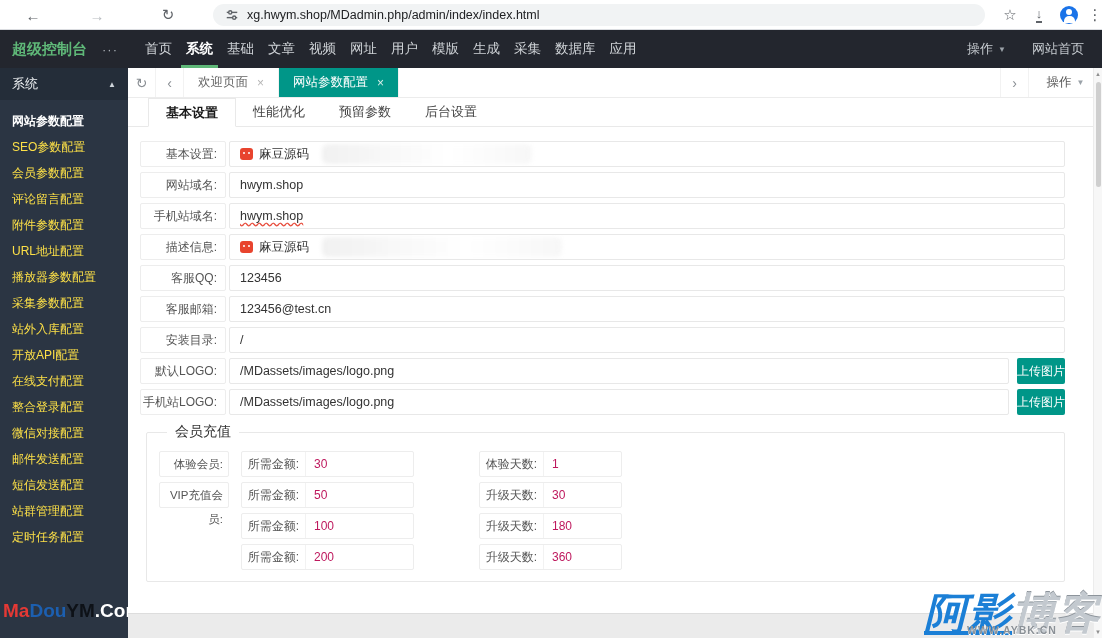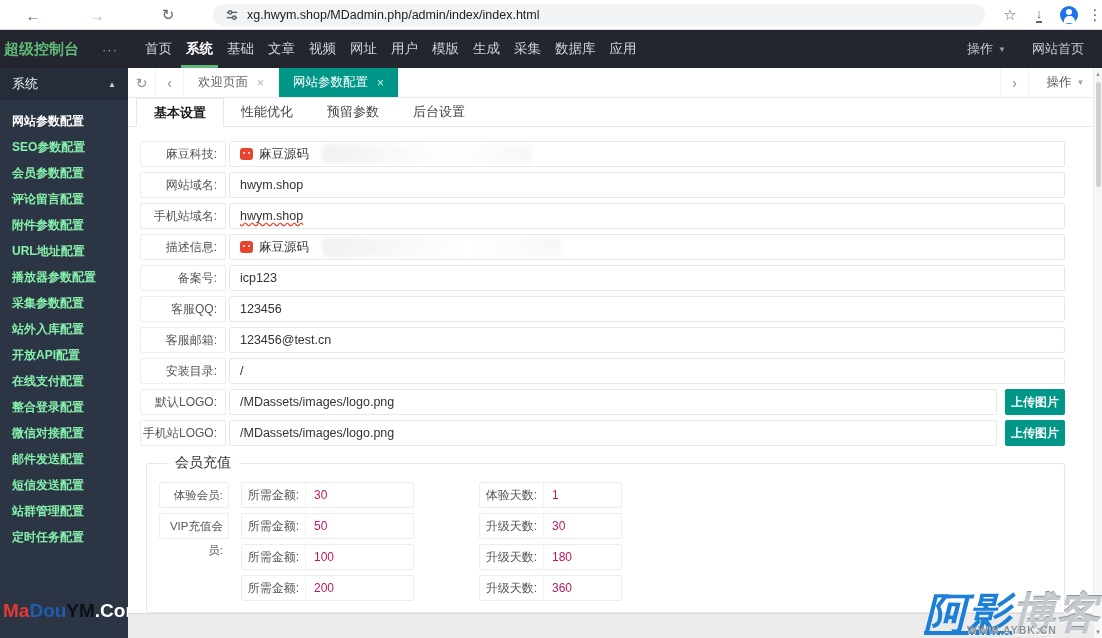--- a/index.html
+++ b/index.html
@@ -18,42 +18,42 @@
   .dl-ico { border-bottom:2px solid #5f6368; line-height:11px; height:15px; font-size:13px; }
   .avatar { position:absolute; left:1060px; top:6px; width:18px; height:18px; border-radius:50%;
     background:#1a73e8; }
   .avatar::before { content:""; position:absolute; left:6px; top:3px; width:6px; height:6px;
     border-radius:50%; background:#fff; }
   .avatar::after { content:""; position:absolute; left:3.5px; top:10px; width:11px; height:7px;
     border-radius:5px 5px 0 0; background:#fff; }
 
   
   .topnav { height:38px; background:#23262E; display:flex; align-items:center; color:#c7ccd1; }
-  .brand { padding-left:4px; width:96px; color:#5FB878; font-weight:bold; font-size:15px; flex-shrink:0; }
+  .brand { padding-left:12px; width:96px; color:#5FB878; font-weight:bold; font-size:15px; flex-shrink:0; }
   .more-dots { width:28px; text-align:center; color:#aab0b6; font-size:13px; letter-spacing:1px; }
   .nav-items { display:flex; margin-left:14px; }
   .nav-item { padding:0 7px; height:38px; line-height:38px; font-size:13.5px; color:#cfd3d7;
     position:relative; cursor:pointer; }
   .nav-item.active { color:#fff; font-weight:bold; }
   .nav-item.active::after { content:""; position:absolute; left:2px; right:2px; bottom:0;
     height:3px; background:#5FB878; }
   .nav-right { margin-left:auto; display:flex; align-items:center; gap:26px; padding-right:18px;
     font-size:13px; color:#c7ccd1; }
   .nav-right .grp { display:flex; align-items:center; gap:5px; cursor:pointer; }
   .caret { font-size:8px; color:#9aa1a8; }
 
   
   .workspace { display:flex; height:570px; }
   .sidebar { width:128px; background:#2B3543; flex-shrink:0; position:relative; }
   .side-header { height:32px; display:flex; align-items:center; justify-content:space-between;
     padding:0 12px; color:#eceff1; font-size:13px; background:#242d39; cursor:pointer; }
   .side-header .arr { font-size:8px; color:#cfd5da; }
   .side-items { list-style:none; padding-top:8px; }
   .side-items li { height:26px; line-height:26px; padding-left:12px; font-size:12px;
-    color:#86efac; cursor:pointer; white-space:nowrap;font-weight:bold; }
+    color:#fde047; cursor:pointer; white-space:nowrap; }
   .side-items li.active { color:#fff; font-weight:bold; }
   .side-logo { position:absolute; left:3px; bottom:16px; font-size:19px; font-weight:bold;
     white-space:nowrap; letter-spacing:0; }
   .side-logo .p1 { color:#e53935;text-align:center; } .side-logo .p2 { color:#1c5fb0; }
   .side-logo .p3 { color:#0d1117; } .side-logo .p4 { color:#fff; }
 
   .main { flex:1; position:relative; background:#fff; overflow:hidden; }
 
   
   .tabbar { height:30px; border-bottom:1px solid #ececec; display:flex; align-items:stretch; }
@@ -63,44 +63,44 @@
     border-right:1px solid #f2f2f2; cursor:pointer; }
   .tab .x { color:#b5b5b5; font-size:12px; }
   .tab.active { background:#009688; color:#fff; }
   .tab.active .x { color:#d8efe9; }
   .tb-right { margin-left:auto; display:flex; }
   .tb-right .tb-btn { border-right:none; border-left:1px solid #f2f2f2; }
   .tb-action { width:74px; border-left:1px solid #f2f2f2; display:flex; align-items:center;
     justify-content:center; gap:5px; font-size:12.5px; color:#555; cursor:pointer; }
 
   
-  .form-tabs { height:29px; border-bottom:1px solid #e9e9e9; display:flex; padding-left:8px; }
+  .form-tabs { height:29px; border-bottom:1px solid #e9e9e9; display:flex; padding-left:20px; }
   .ftab { padding:0 17px; line-height:28px; font-size:13px; color:#444; cursor:pointer; }
   .ftab.active { background:#fff; border:1px solid #e9e9e9; border-bottom:1px solid #fff;
     margin-bottom:-1px; color:#1a1a1a; font-weight:bold; }
 
   
   .form-body { height:486px; overflow:hidden; padding:14px 37px 0 12px; }
   .frow { display:flex; height:26px; margin-bottom:5px; }
   .flabel { width:86px; flex-shrink:0; border:1px solid #ededed; border-radius:2px;
     text-align:right; padding-right:8px; line-height:24px; font-size:12px; color:#555; }
   .finput { flex:1; border:1px solid #e8e8e8; border-radius:2px; margin-left:3px; display:flex;
     align-items:center; padding-left:10px; font-size:12.5px; color:#333; position:relative;
     background:#fff; overflow:hidden; }
   .wavy { text-decoration:underline wavy #e74c3c; text-underline-offset:2px; }
   .devil { width:13px; height:12px; background:#e8442e; border-radius:3px; margin-right:6px;
     position:relative; flex-shrink:0; }
   .devil::before { content:""; position:absolute; left:3px; top:4px; width:2px; height:2px;
     background:#fff; border-radius:50%; box-shadow:5px 0 0 #fff; }
   .blur-patch { position:absolute; left:92px; top:2px; width:210px; height:20px;
     background:linear-gradient(90deg,rgba(240,240,240,.95),rgba(255,255,255,.9) 60%,rgba(246,246,246,.9));
     filter:blur(2px); border-radius:6px; }
-  .upload-btn { width:60px; height:26px; margin-left:8px; flex-shrink:0; background:#009688;
+  .upload-btn { width:48px; height:26px; margin-left:8px; flex-shrink:0; background:#009688;
     color:#fff; font-size:12px; border:none; border-radius:2px; cursor:pointer;
-    font-family:inherit;font-weight:bold; }
+    font-family:inherit; }
 
   
   .member { border:1px solid #e8e8e8; border-radius:2px; margin:8px 0 0 6px; padding:10px 0 6px 12px; }
   .member legend { font-size:14px; color:#333; padding:0 8px; margin-left:8px; }
   .mrow { display:flex; height:26px; margin-bottom:5px;gap:8px; }
   .mlabel { width:70px; flex-shrink:0; border:1px solid #ededed; border-radius:2px;
     text-align:right; padding-right:5px; line-height:24px; font-size:11.5px; color:#555; }
   .mlabel.empty { border:none; }
   .mgroup { display:flex; border:1px solid #ededed; border-radius:2px; margin-left:4px; }
   .mgroup.g1 { width:173px; } .mgroup.g2 { width:143px; margin-left:57px; }
@@ -231,21 +231,21 @@
     <div class="form-tabs">
       <span class="ftab active">基本设置</span>
       <span class="ftab">性能优化</span>
       <span class="ftab">预留参数</span>
       <span class="ftab">后台设置</span>
     </div>
 
     <div class="form-body">
 
       <div class="frow">
-        <div class="flabel">麻豆科技:</div>
+        <div class="flabel">基本设置:</div>
         <div class="finput">
           <span class="devil"></span>
           <span>麻豆源码</span>
           <span class="blur-patch"></span>
         </div>
       </div>
 
       <div class="frow">
         <div class="flabel">网站域名:</div>
         <div class="finput">
@@ -263,26 +263,20 @@
 
       <div class="frow">
         <div class="flabel">描述信息:</div>
         <div class="finput">
           <span class="devil"></span>
           <span>麻豆源码</span>
           <span class="blur-patch" style="width:240px"></span>
         </div>
       </div>
 
-      <div class="frow">
-        <div class="flabel">备案号:</div>
-        <div class="finput">
-            <span>icp123</span>
-          </div>
-      </div>
 
       <div class="frow">
         <div class="flabel">客服QQ:</div>
         <div class="finput">
             <span>123456</span>
           </div>
       </div>
 
       <div class="frow">
         <div class="flabel">客服邮箱:</div>

